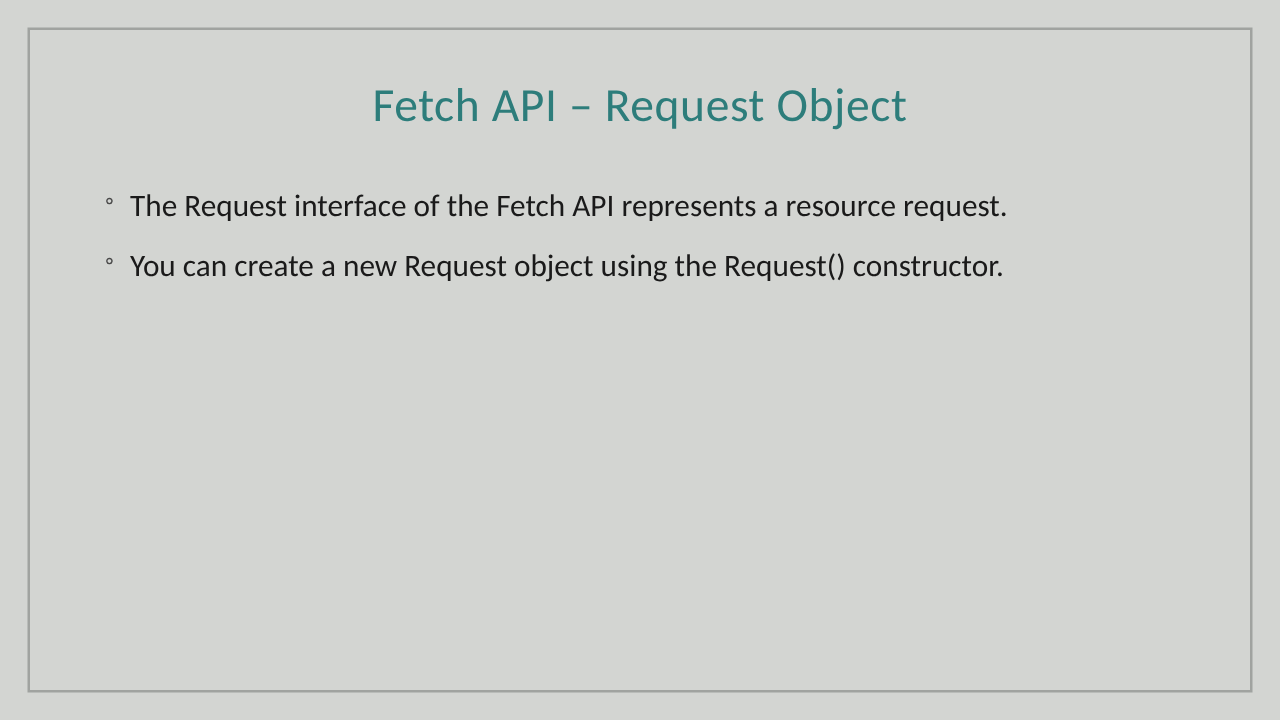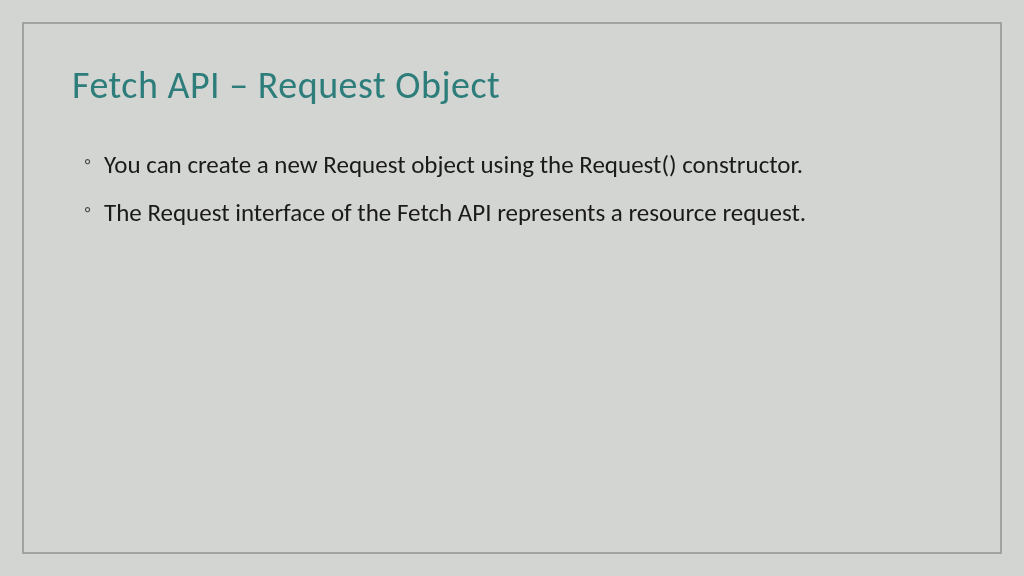--- a/index.html
+++ b/index.html
@@ -20,20 +20,21 @@
     .slide-frame {
       position: absolute;
       top: 22px;
       left: 22px;
       right: 22px;
       bottom: 22px;
       border: 2px solid #a0a3a0;
       padding: 38px 48px;
     }
     .slide-title {
+      text-align: center;
       font-size: 38px;
       font-weight: 400;
       color: #2d7d7b;
       margin-bottom: 40px;
       letter-spacing: 0.5px;
     }
     .bullet-list {
       list-style: none;
       padding-left: 12px;
     }
@@ -59,19 +60,19 @@
       text-decoration: underline;
     }
   </style>
 </head>
 <body>
 
 <div class="slide-frame">
   <h1 class="slide-title">Fetch API – Request Object</h1>
   <ul class="bullet-list">
     <li class="bullet-item">
-      <span>You can create a new Request object using the Request() constructor.</span>
+      <span>The Request interface of the Fetch API represents a resource request.</span>
     </li>
     <li class="bullet-item">
-      <span>The Request interface of the Fetch API represents a resource request.</span>
+      <span>You can create a new Request object using the Request() constructor.</span>
     </li>
   </ul>
 </div>
 
 </body></html>

